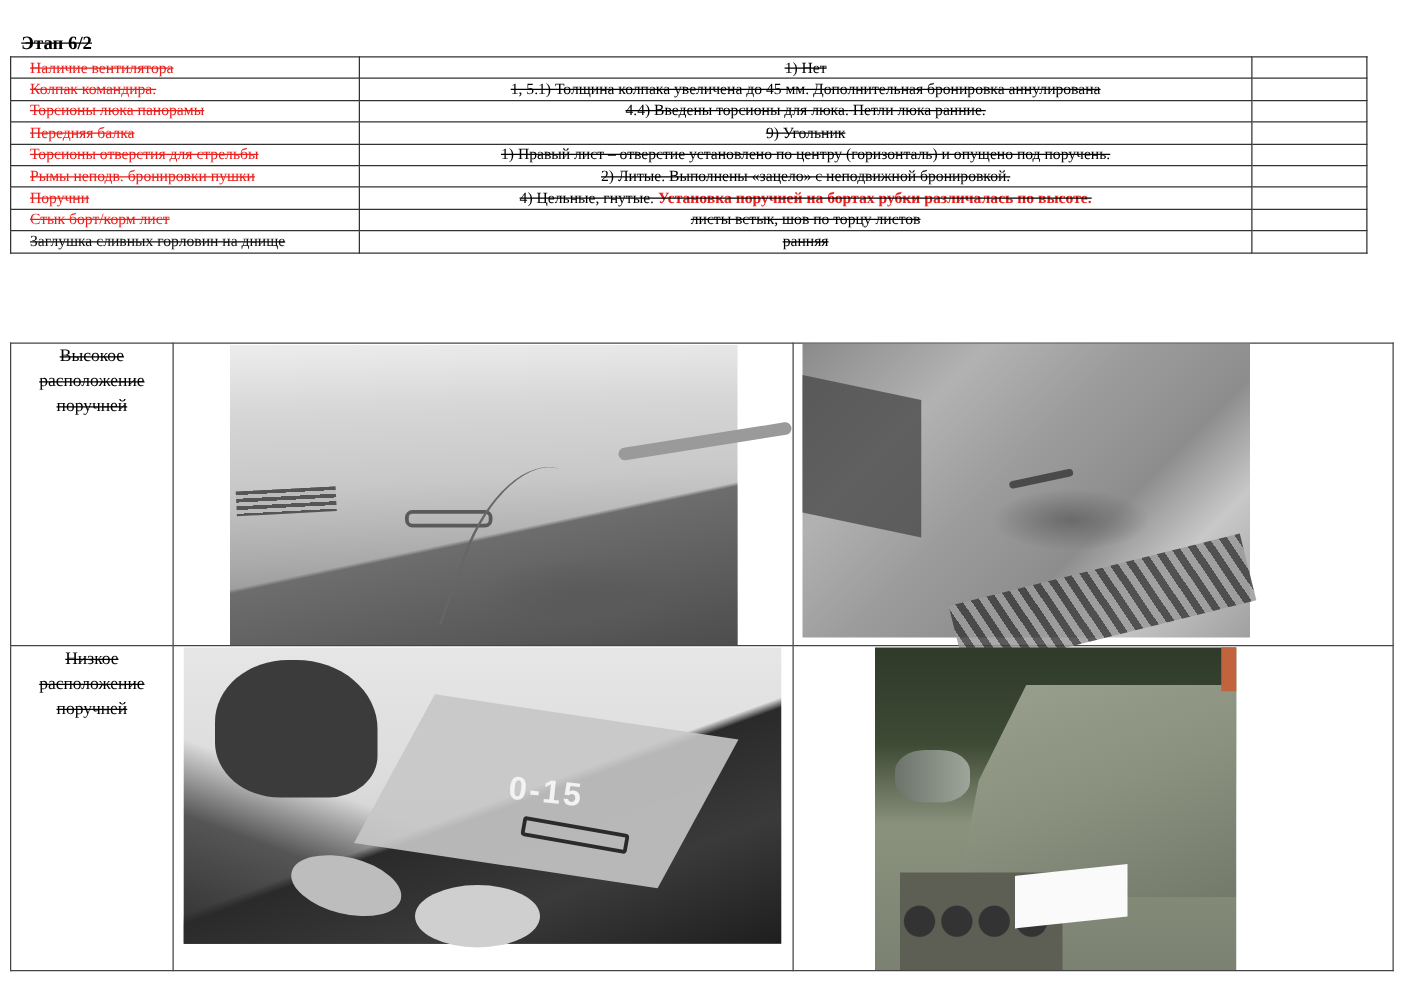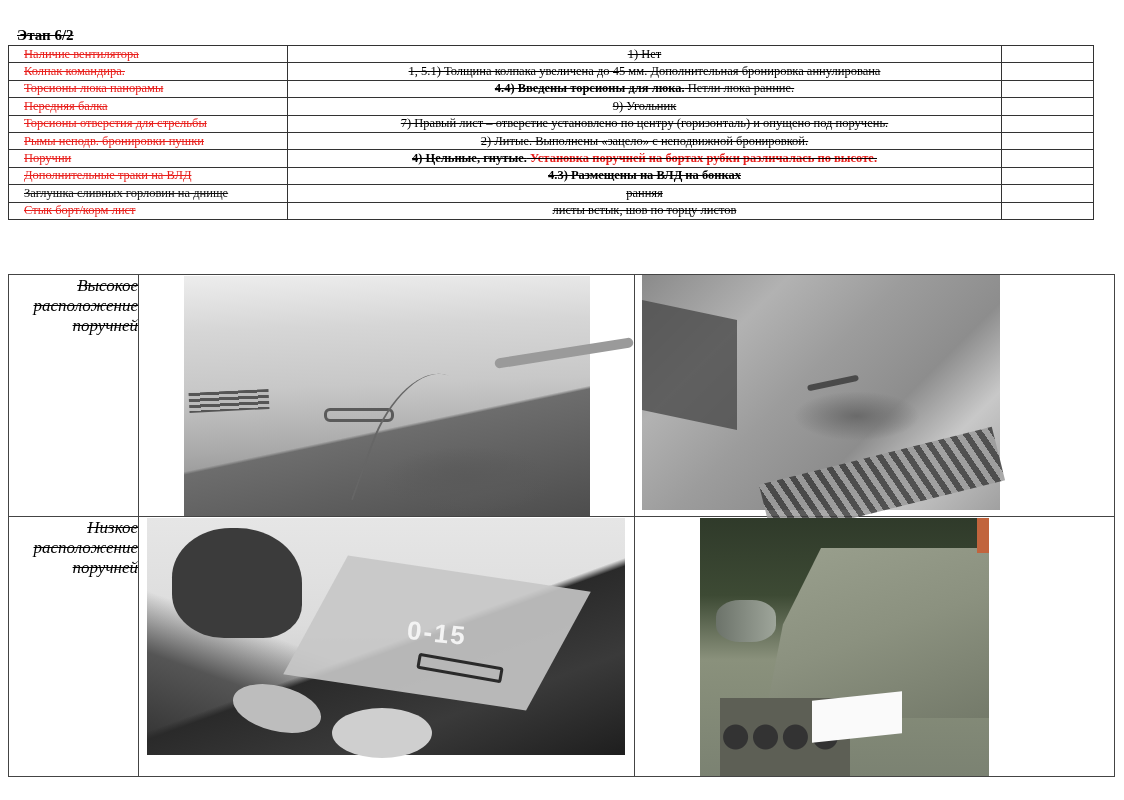--- a/index.html
+++ b/index.html
@@ -17,33 +17,33 @@
     width: 1085px; border-collapse: collapse; table-layout: fixed;
     font-size: 12.5px; line-height: 15px;
   }
   table.spec td {
     border: 1px solid #333; height: 16.4px; padding: 0 15px;
     white-space: nowrap; overflow: hidden; vertical-align: middle;
   }
   table.spec td.name { color: #e8201d; text-decoration: line-through; text-decoration-color: #e8201d; }
   table.spec td.name.black { color: #111; text-decoration-color: #111; }
   table.spec td.val { text-align: center; text-decoration: line-through; margin-top: 37px; }
-  .b { font-weight: bold; }
+  .b { font-weight: normal; }
   .red { color: #e8201d; font-weight: bold; }
 
   table.photos {
     position: absolute; left: 8px; top: 274px;
     width: 1106px; border-collapse: collapse; table-layout: fixed;
   }
   table.photos td {
     border: 1px solid #444; vertical-align: top; padding: 0; position: relative;
   }
   .label {
-    text-align: right; font-size: 17px; line-height: 20px;
-    text-decoration: line-through; padding-top: 1px; font-style: italic;
+    text-align: center; font-size: 14px; line-height: 20px;
+    text-decoration: line-through; padding-top: 1px;
   }
   .photo { position: absolute; }
   
   .p1 {
     left: 45px; top: 1px; width: 406px; height: 240px;
     background:
       radial-gradient(ellipse 30% 20% at 70% 85%, #5a5a5a 0%, transparent 70%),
       linear-gradient(168deg, transparent 60%, #6d6d6d 61%, #4d4d4d 100%),
       linear-gradient(178deg, #ededed 0%, #d6d6d6 22%, #c8c8c8 45%, #a9a9a9 70%, #7a7a7a 100%);
   }
@@ -114,46 +114,41 @@
       <td class="val"><span class="b">4.4) Введены торсионы для люка.</span><span> Петли люка ранние.</span></td>
       <td></td>
     </tr>
     <tr>
       <td class="name">Передняя балка</td>
       <td class="val">9) Угольник</td>
       <td></td>
     </tr>
     <tr>
       <td class="name">Торсионы отверстия для стрельбы</td>
-      <td class="val">7)    Правый лист – отверстие установлено по  центру (горизонталь) и опущено под поручень.</td>
+      <td class="val">1)    Правый лист – отверстие установлено по  центру (горизонталь) и опущено под поручень.</td>
       <td></td>
     </tr>
     <tr>
       <td class="name">Рымы  неподв. бронировки пушки</td>
       <td class="val">2) Литые. Выполнены «зацело» с неподвижной бронировкой.</td>
       <td></td>
     </tr>
     <tr>
       <td class="name">Поручни</td>
       <td class="val"><span class="b">4) Цельные, гнутые.</span><span class="red"> Установка поручней на бортах рубки различалась по высоте.</span></td>
       <td></td>
     </tr>
     <tr>
-      <td class="name">Дополнительные  траки на ВЛД</td>
-      <td class="val"><span class="b">4.3) Размещены на ВЛД на бонках</span></td>
+      <td class="name">Стык борт/корм лист</td>
+      <td class="val">листы встык, шов по торцу листов</td>
       <td></td>
     </tr>
     <tr>
       <td class="name black">Заглушка сливных горловин на днище</td>
       <td class="val">ранняя</td>
-      <td></td>
-    </tr>
-    <tr>
-      <td class="name">Стык борт/корм лист</td>
-      <td class="val">листы встык, шов по торцу листов</td>
       <td></td>
     </tr>
   </tbody>
 </table>
 
 <table class="photos">
   <colgroup>
     <col style="width:130px">
     <col style="width:496px">
     <col style="width:480px">

